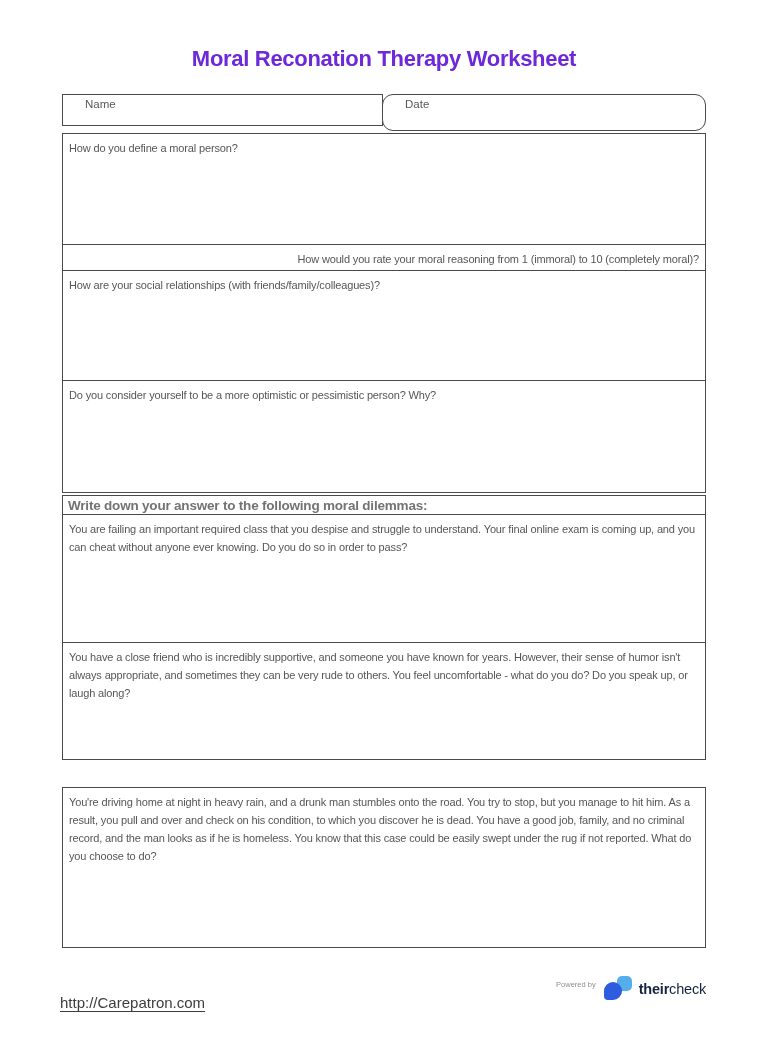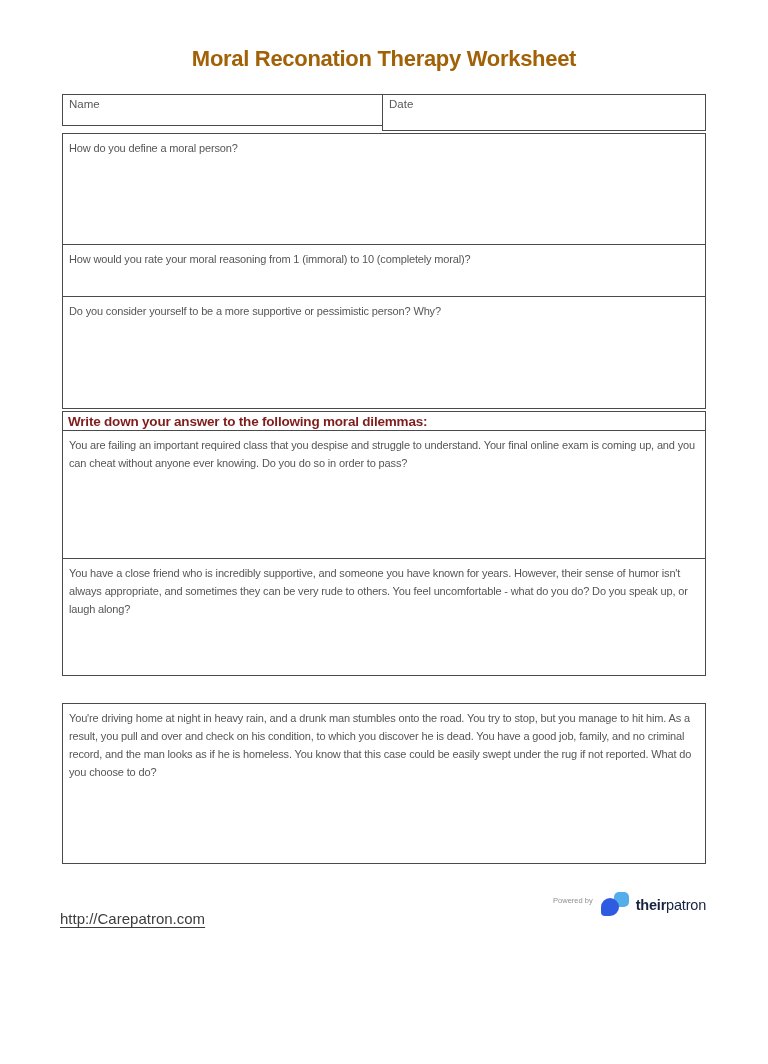--- a/index.html
+++ b/index.html
@@ -8,50 +8,50 @@
     background: #ffffff;
     font-family: "Liberation Sans", sans-serif;
     color: #4f4f4f;
     overflow: hidden;
   }
   .page { width: 768px; height: 1064px; position: relative; box-sizing: border-box; padding-top: 46px; }
 
   .title {
     margin: 0; text-align: center;
     font-size: 22px; font-weight: bold; letter-spacing: -0.3px;
-    color: #a16207; line-height: 26px;
+    color: #6d28d9; line-height: 26px;
   }
 
   .content { width: 644px; margin: 22px 0 0 62px; }
 
   
   .header-row { display: flex; align-items: flex-start; height: 37px; margin-bottom: 2px; }
   .cell {
     box-sizing: border-box; border: 1px solid #4a4a4a;
-    padding: 3px 6px; font-size: 11.5px; color: #585858; background: #fff;
+    padding: 3px 22px; font-size: 11.5px; color: #585858; background: #fff;
   }
   .cell-name { width: 321px; height: 32px; }
-  .cell-date { width: 324px; height: 37px; margin-left: -1px; }
+  .cell-date { width: 324px; height: 37px; margin-left: -1px; border-radius: 11px; }
 
   
   .qbox, .dbox, .dheader {
     box-sizing: border-box; border: 1px solid #4a4a4a; background: #fff;
     margin-top: -1px; padding: 5px 6px;
     font-size: 11px; letter-spacing: -0.15px; line-height: 18px; color: #565656;
   }
   .qbox:first-of-type { margin-top: 0; }
   .q1 { height: 112px; margin-top: 0; }
-  .q2 { height: 53px; }
+  .q2 { height: 27px; text-align: right; }
   .q3 { height: 111px; }
   .q4 { height: 113px; }
 
   .dheader {
     margin-top: 2px; height: 20px; padding: 2px 5px;
     font-size: 13.5px; font-weight: bold; letter-spacing: -0.2px;
-    color: #7f1d1d; line-height: 15px;
+    color: #737373; line-height: 15px;
   }
   .d1 { height: 129px; }
   .d2 { height: 118px; }
   .d3 { height: 161px; margin-top: 27px; }
 
   
   .footer {
     width: 646px; margin: 18px 0 0 60px;
     display: flex; justify-content: space-between; align-items: center;
   }
@@ -92,23 +92,26 @@
     </div>
 
     <div class="qbox q1">
       <span>How do you define a moral person?</span>
     </div>
 
     <div class="qbox q2">
       <span>How would you rate your moral reasoning from 1 (immoral) to 10 (completely moral)?</span>
     </div>
 
+    <div class="qbox q3">
+      <span>How are your social relationships (with friends/family/colleagues)?</span>
+    </div>
 
     <div class="qbox q4">
-      <span>Do you consider yourself to be a more supportive or pessimistic person? Why?</span>
+      <span>Do you consider yourself to be a more optimistic or pessimistic person? Why?</span>
     </div>
 
     <div class="dheader">Write down your answer to the following moral dilemmas:</div>
 
     <div class="dbox d1">
       <span>You are failing an important required class that you despise and struggle to understand. Your final online exam is coming up, and you can cheat without anyone ever knowing. Do you do so in order to pass?</span>
     </div>
 
     <div class="dbox d2">
       <span>You have a close friend who is incredibly supportive, and someone you have known for years. However, their sense of humor isn't always appropriate, and sometimes they can be very rude to others. You feel uncomfortable - what do you do? Do you speak up, or laugh along?</span>
@@ -121,17 +124,17 @@
   </div>
 
   <div class="footer">
     <span class="site-link">http://Carepatron.com</span>
     <div class="brand">
       <span class="powered-by">Powered by</span>
       <span class="logo-mark">
         <span class="logo-bubble-right"></span>
         <span class="logo-bubble-left"></span>
       </span>
-      <span class="brand-text"><span class="bold">their</span><span>patron</span></span>
+      <span class="brand-text"><span class="bold">their</span><span>check</span></span>
     </div>
   </div>
 
 </div>
 
 </body></html>

